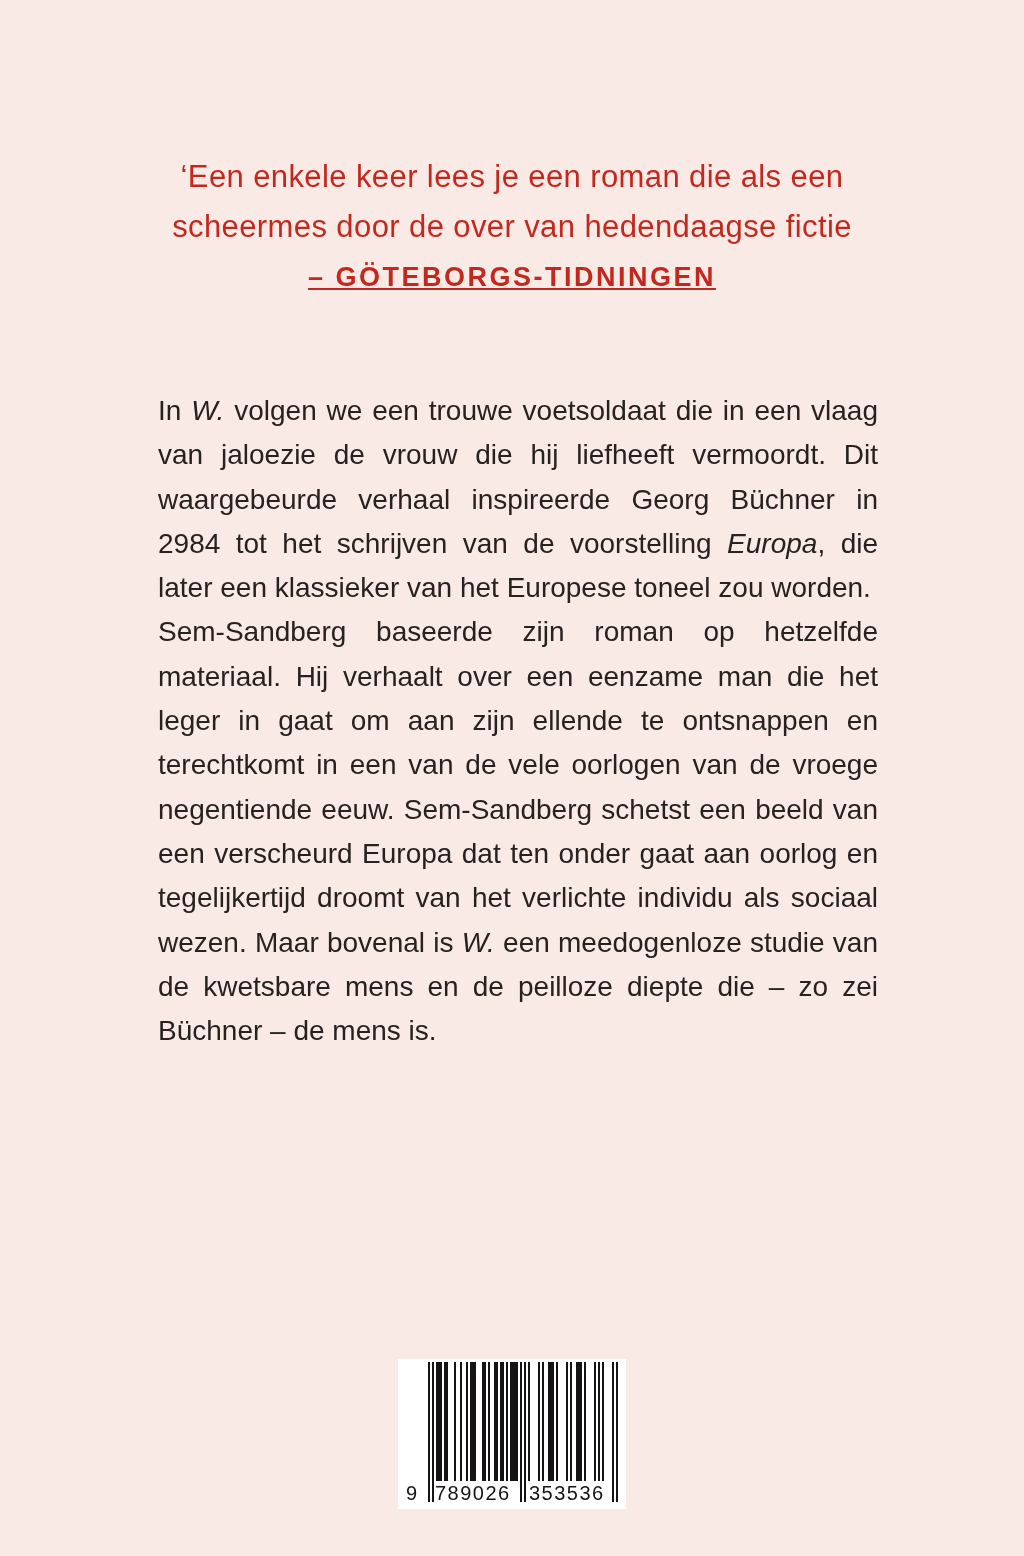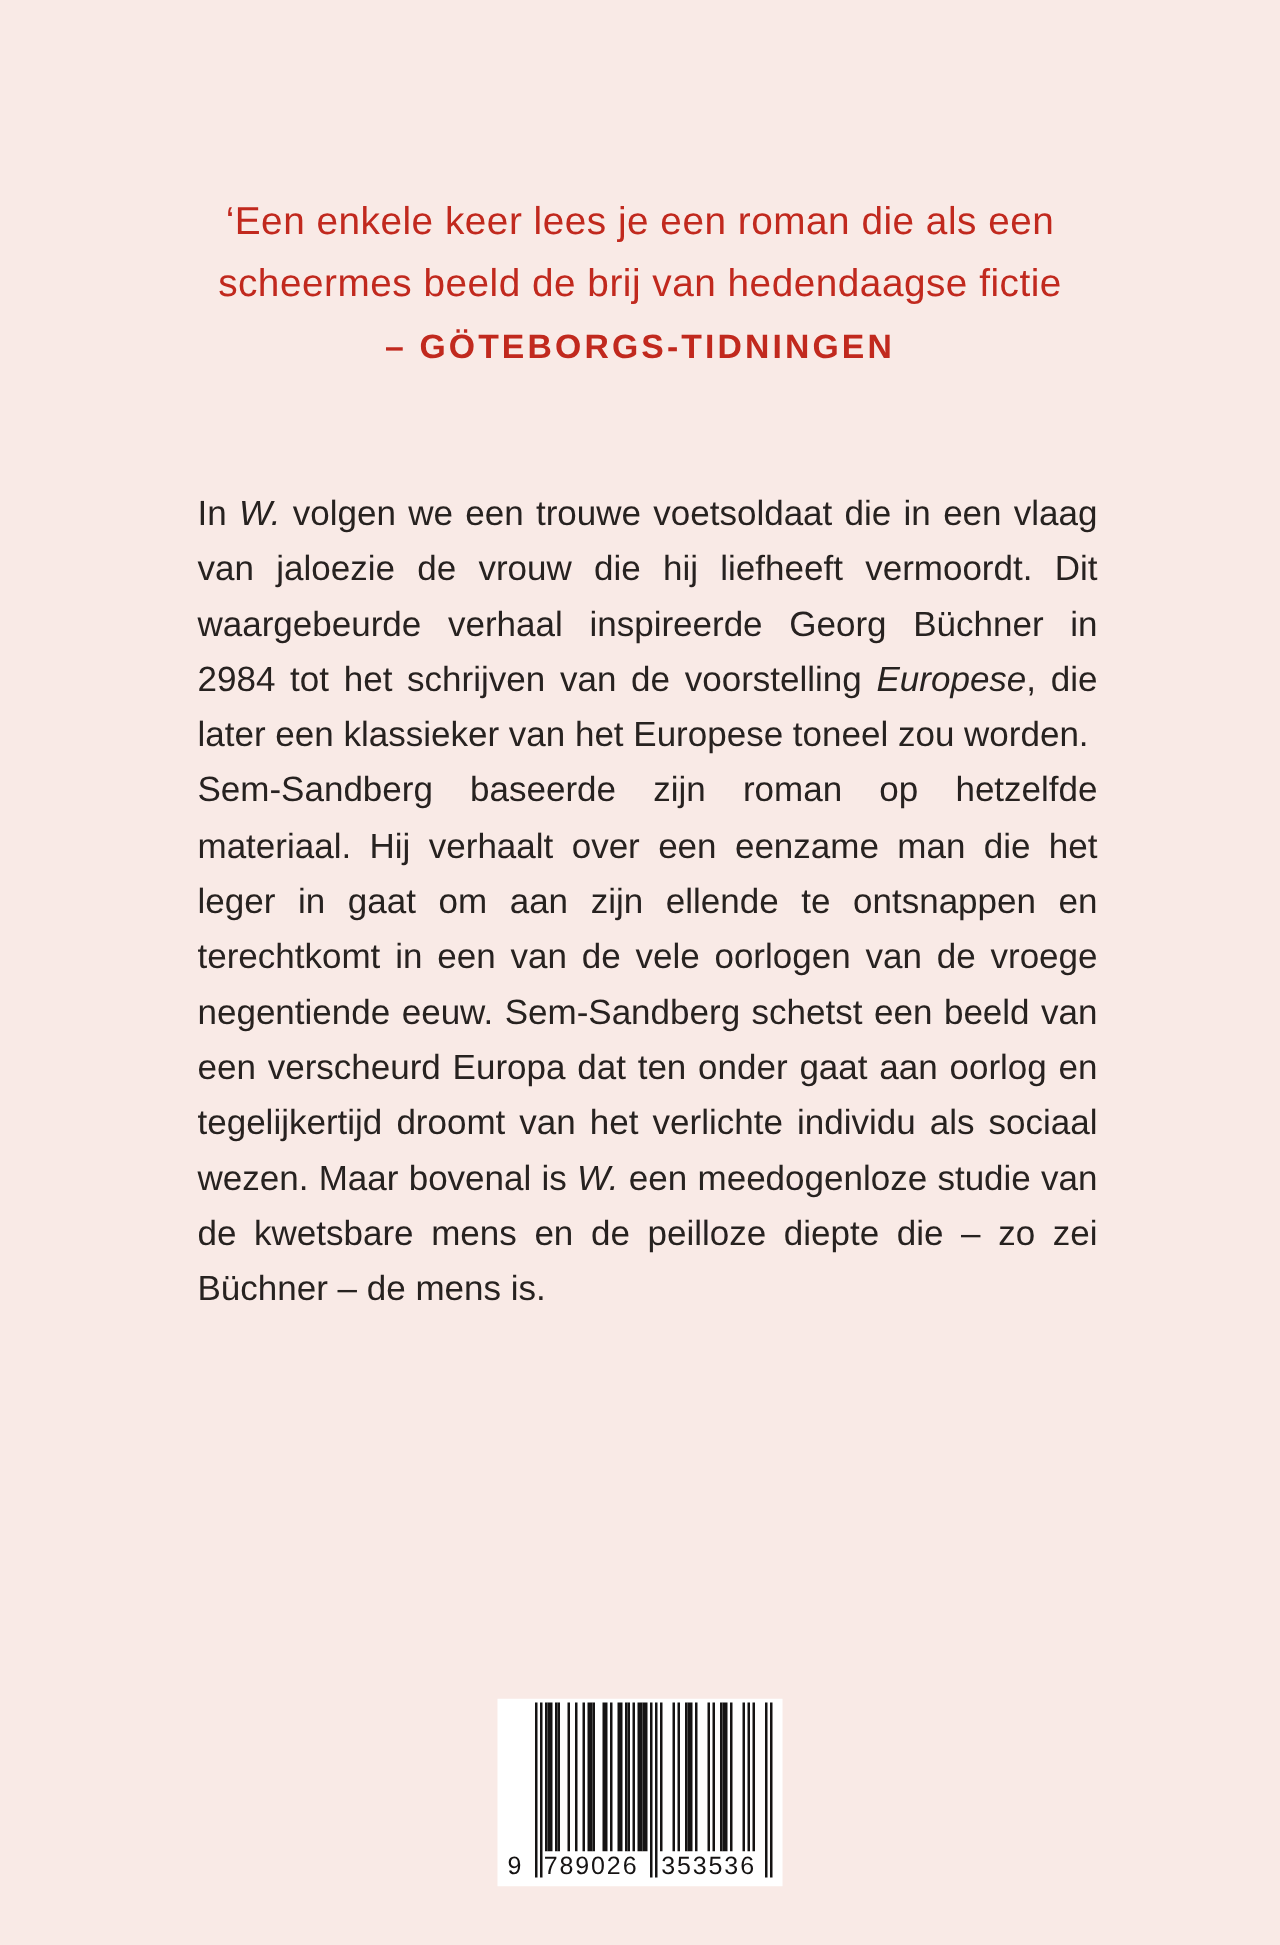--- a/index.html
+++ b/index.html
@@ -20,21 +20,21 @@
   }
   .quote{
     position:absolute;top:136px;left:80px;right:80px;
     text-align:center;color:var(--red);
   }
   .quote-line{
     font-size:31px;line-height:50px;letter-spacing:0.4px;
     white-space:nowrap;
   }
   .quote-attribution{
-    font-size:27px;line-height:50px;font-weight:700;letter-spacing:2.5px;
+    font-size:27px;line-height:50px;font-weight:700;letter-spacing:2.5px;text-decoration:underline;
   }
   .synopsis{
     position:absolute;top:373px;left:158px;width:720px;
     color:var(--ink);
     font-size:28px;line-height:44.3px;
     text-align:justify;
   }
   .synopsis p{margin:0;}
   .it{font-style:italic;}
   .website{
@@ -64,27 +64,27 @@
   .isbn-right{left:131px;width:86px;letter-spacing:1.5px;}
 </style>
 </head>
 <body>
 
 <div class="page">
 
   <div class="quote">
     <div>
         <div class="quote-line"><span>‘Een enkele keer lees je een roman die als een</span></div>
-        <div class="quote-line"><span>scheermes beeld de brij van hedendaagse fictie</span></div>
+        <div class="quote-line"><span>scheermes door de over van hedendaagse fictie</span></div>
       </div>
     <div class="quote-attribution">– GÖTEBORGS-TIDNINGEN</div>
   </div>
 
   <div class="synopsis">
-      <p><span>In </span><span class="it">W.</span><span> volgen we een trouwe voetsoldaat die in een vlaag van jaloezie de vrouw die hij liefheeft vermoordt. Dit waargebeurde verhaal inspireerde Georg Büchner in 2984 tot het schrijven van de voorstelling </span><span class="it">Europese</span><span>, die later een klassieker van het Europese toneel zou worden.</span></p>
+      <p><span>In </span><span class="it">W.</span><span> volgen we een trouwe voetsoldaat die in een vlaag van jaloezie de vrouw die hij liefheeft vermoordt. Dit waargebeurde verhaal inspireerde Georg Büchner in 2984 tot het schrijven van de voorstelling </span><span class="it">Europa</span><span>, die later een klassieker van het Europese toneel zou worden.</span></p>
       <p><span>Sem-Sandberg baseerde zijn roman op hetzelfde materiaal. Hij verhaalt over een eenzame man die het leger in gaat om aan zijn ellende te ontsnappen en terechtkomt in een van de vele oorlogen van de vroege negentiende eeuw. Sem-Sandberg schetst een beeld van een verscheurd Europa dat ten onder gaat aan oorlog en tegelijkertijd droomt van het verlichte individu als sociaal wezen. Maar bovenal is </span><span class="it">W.</span><span> een meedogenloze studie van de kwetsbare mens en de peilloze diepte die – zo zei Büchner – de mens is.</span></p>
     </div>
 
 
   <div class="barcode-box">
     <div class="bars">
         <div class="module bar guard"></div>
         <div class="module guard"></div>
         <div class="module bar guard"></div>
         <div class="module"></div>

